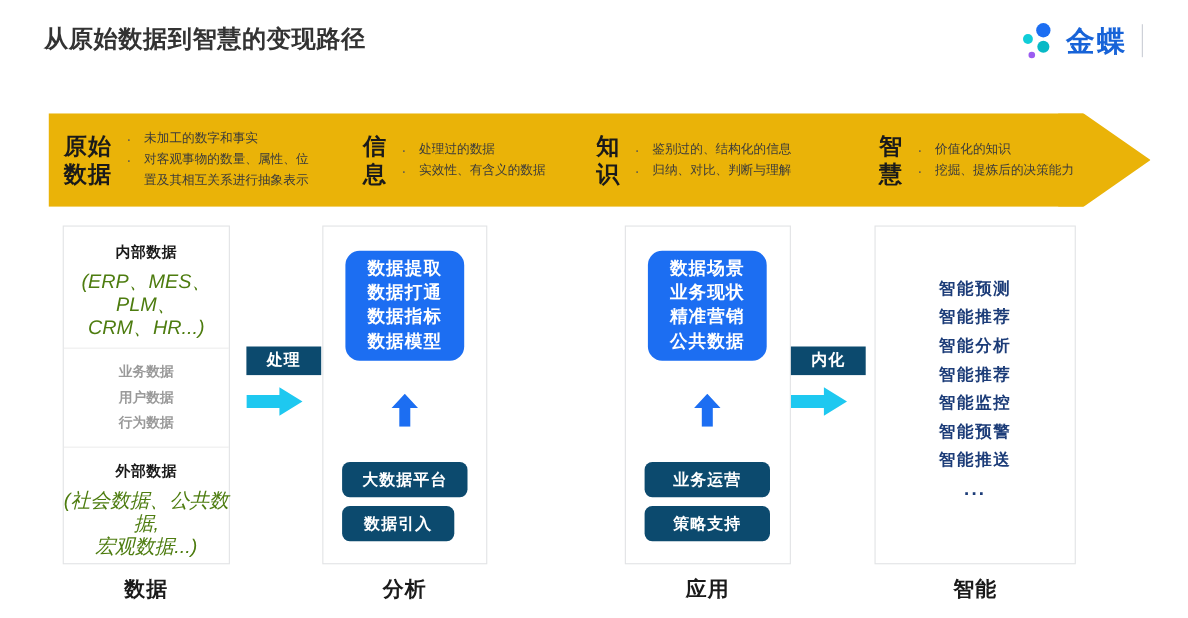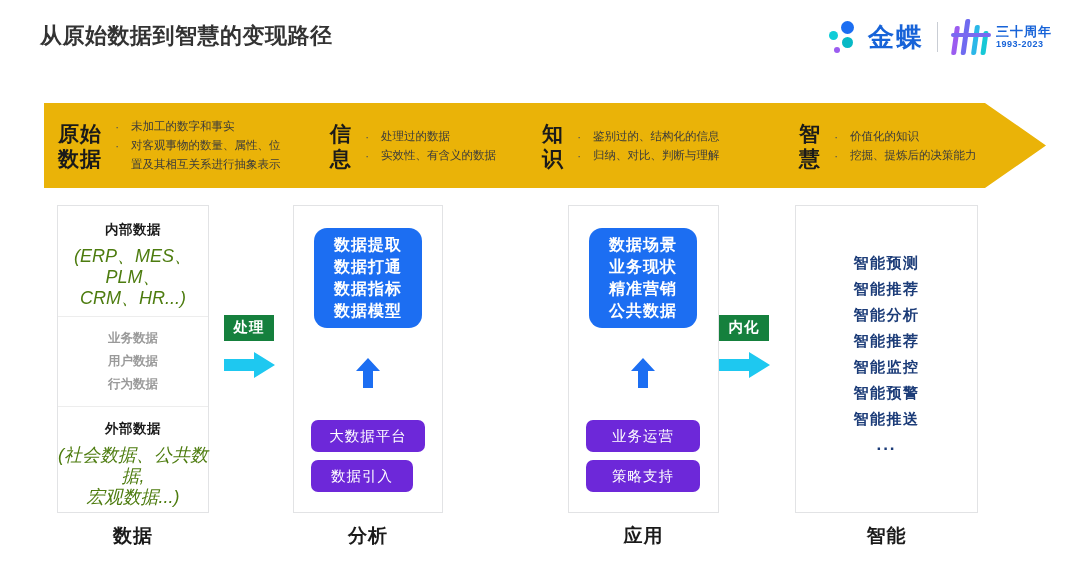--- a/index.html
+++ b/index.html
@@ -89,41 +89,41 @@
   
   .card-blue {
     position: absolute; background: #1c6ef2; color: #fff; border-radius: 13px;
     display: flex; flex-direction: column; align-items: center; justify-content: center;
     font-size: 16px; font-weight: bold; line-height: 22px; letter-spacing: 1px;
   }
   .c2-main { left: 314px; top: 228px; width: 108px; height: 100px; }
   .c3-main { left: 589px; top: 228px; width: 108px; height: 100px; }
 
   .pill {
-    position: absolute; background: #6d28d9; color: #fff; border-radius: 7px;
+    position: absolute; background: #0c4a6e; color: #fff; border-radius: 7px;
     display: flex; align-items: center; justify-content: center;
-    font-size: 14.5px; font-weight: normal; letter-spacing: 1px;
+    font-size: 14.5px; font-weight: bold; letter-spacing: 1px;
   }
   .c2-p1 { left: 311px; top: 420px; width: 114px; height: 32px; }
   .c2-p2 { left: 311px; top: 460px; width: 102px; height: 32px; }
   .c3-p1 { left: 586px; top: 420px; width: 114px; height: 32px; }
   .c3-p2 { left: 586px; top: 460px; width: 114px; height: 32px; }
 
   .up-arrow { position: absolute; width: 26px; height: 30px; }
   .ua-2 { left: 355px; top: 358px; }
   .ua-3 { left: 630px; top: 358px; }
 
   
   .conn { position: absolute; width: 62px; }
   .conn-1 { left: 224px; top: 315px; }
   .conn-2 { left: 474px; top: 315px; }
   .conn-3 { left: 719px; top: 315px; }
   .conn-badge {
-    background: #15803d; color: #ffffff; font-size: 14.5px; font-weight: bold;
-    text-align: center; padding: 3px 0 4px; letter-spacing: 1px; width: 50px;
+    background: #0c4a6e; color: #ffffff; font-size: 14.5px; font-weight: bold;
+    text-align: center; padding: 3px 0 4px; letter-spacing: 1px; width: 68px;
   }
   .conn-arrow { margin-top: 9px; width: 52px; height: 30px; }
 
   
   .smart-list {
     position: absolute; left: 795px; top: 250px; width: 183px;
     text-align: center;
   }
   .smart-item {
     font-size: 15px; font-weight: bold; color: #1c3c78;
@@ -140,33 +140,20 @@
 
   <div class="brand">
     <div class="brand-dots">
       <i class="d1"></i>
         <i class="d2"></i>
         <i class="d3"></i>
         <i class="d4"></i>
     </div>
     <div class="brand-name">金蝶</div>
     <div class="brand-sep"></div>
-    <div class="anniv">
-      <div class="anniv-mark">
-        <span class="s1"></span>
-          <span class="s2"></span>
-          <span class="s3"></span>
-          <span class="s4"></span>
-        <div class="anniv-bar"></div>
-      </div>
-      <div class="anniv-txt">
-        <div class="anniv-cn">三十周年</div>
-        <div class="anniv-yr">1993-2023</div>
-      </div>
-    </div>
   </div>
 
   <div class="band">
 
     <div class="band-cell cell-1">
       <div class="band-key" style="white-space:pre-line">原始
 数据</div>
       <div class="band-bullets">
         <div class="band-row">
           <span class="band-dot">·</span>

